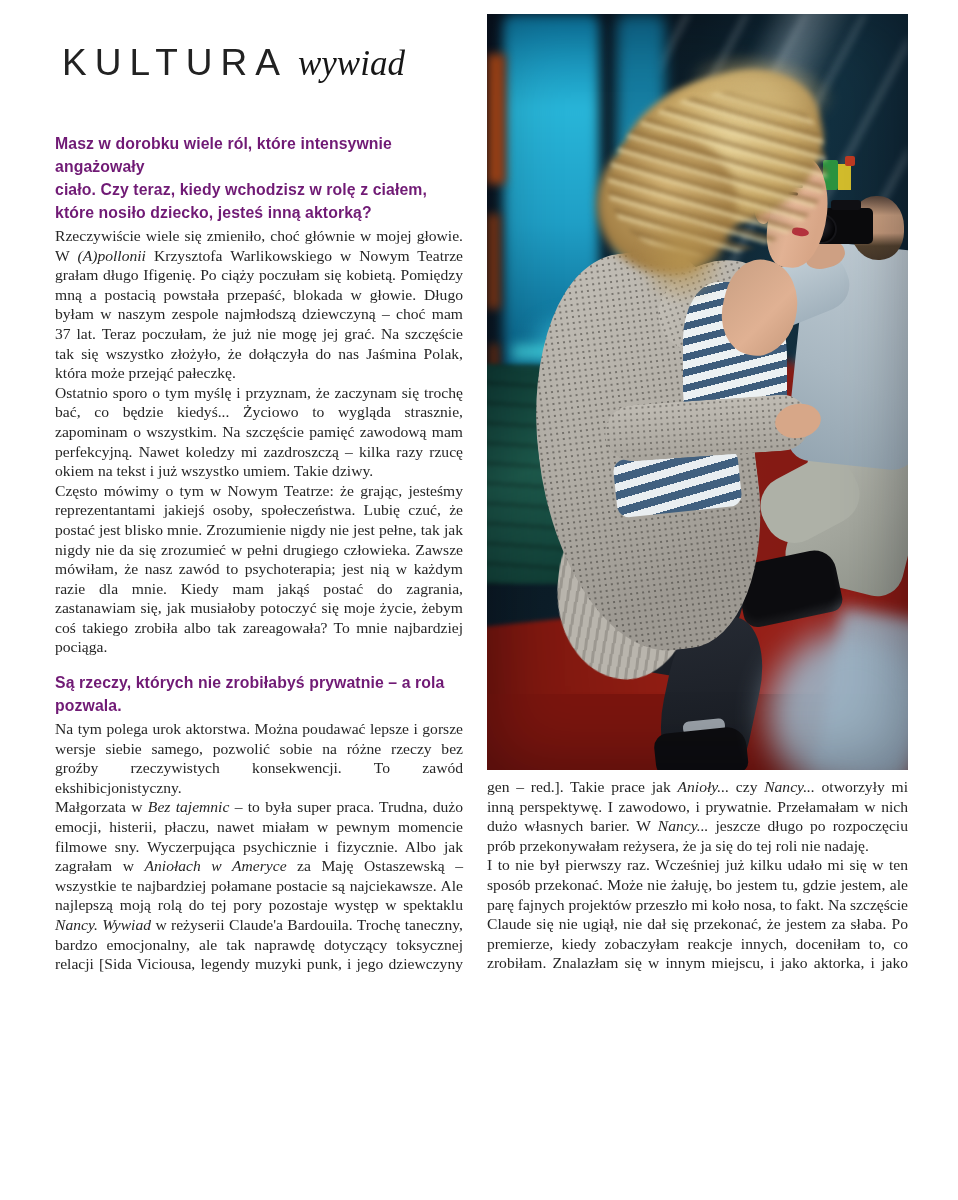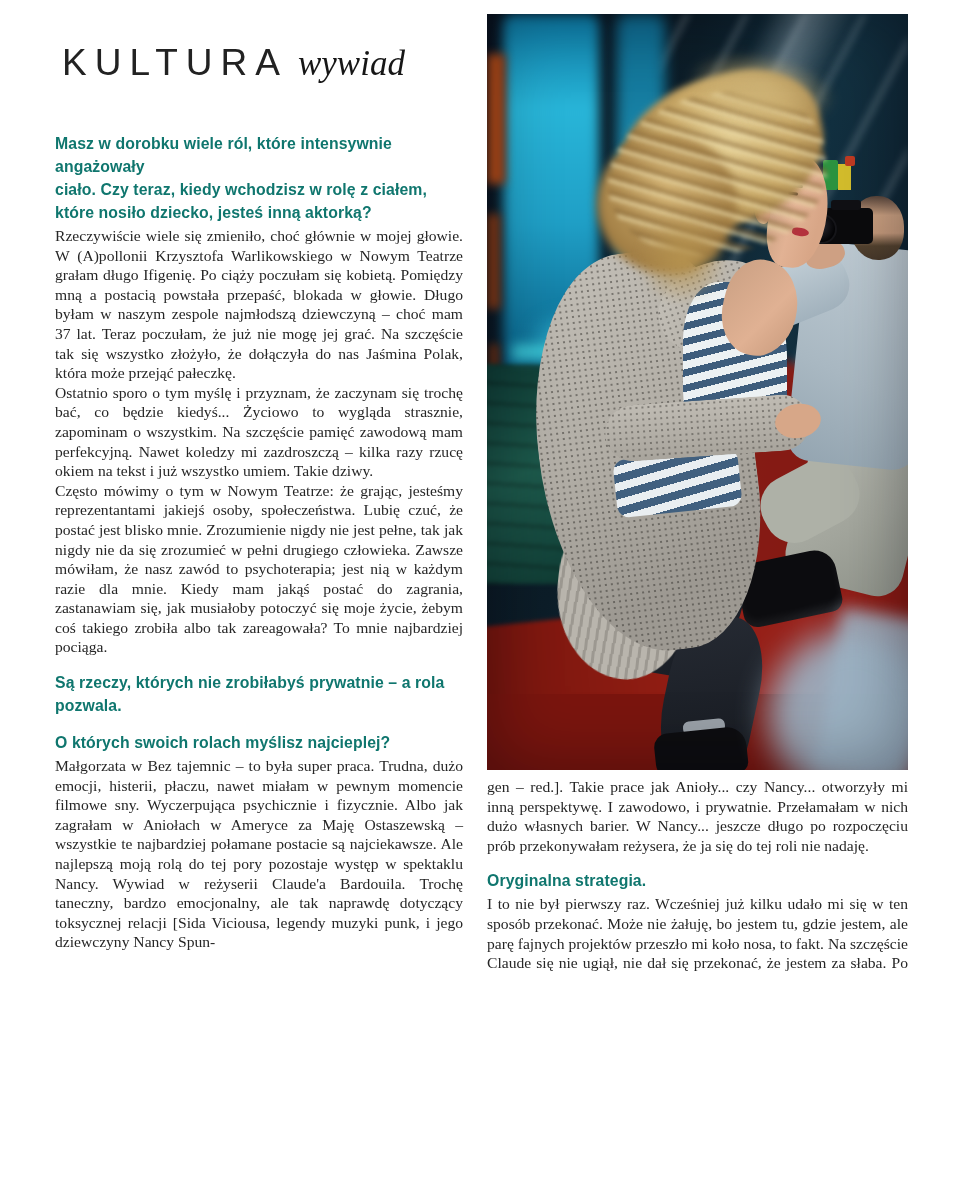--- a/index.html
+++ b/index.html
@@ -11,23 +11,23 @@
         letter-spacing:8px;color:#222;}
   .masthead .wywiad{font-family:"Liberation Serif",serif;font-style:italic;font-size:35px;
         color:#161616;margin-left:10px;}
   
   .col{position:absolute;color:#242424;}
   #left-col{left:55px;top:118px;width:408px;}
   #right-col{left:487px;top:777px;width:421px;}
   p.body{font-family:"Liberation Serif",serif;font-size:15.6px;line-height:19.6px;
         text-align:justify;margin:0;color:#262626;}
   p.question{font-family:"Liberation Sans",sans-serif;font-weight:700;font-size:15.8px;
-        line-height:23px;color:#0f766e;margin:14px 0 2px 0;white-space:pre-line;letter-spacing:.1px;}
+        line-height:23px;color:#701a75;margin:14px 0 2px 0;white-space:pre-line;letter-spacing:.1px;}
   p.body:first-child{margin-top:0;}
-  .it{}
+  .it{font-style:italic;}
   
   .footer{position:absolute;left:55px;top:1133px;font-family:"Liberation Sans",sans-serif;
         font-size:15.5px;color:#3a3a3a;letter-spacing:.4px;}
   .footer .mag{font-weight:400;color:#141414;}
   .footer .sep{color:#9b9b9b;}
   
   .photo{position:absolute;left:487px;top:14px;width:421px;height:756px;overflow:hidden;
         background:#0b1520;}
   .photo div{position:absolute;}
   .ph-bg{inset:0;background:linear-gradient(105deg,#0a1420 0%,#0c1d28 35%,#123040 60%,#0e2230 82%,#0a1822 100%);}
@@ -195,26 +195,25 @@
   </div>
 
   <div id="left-col" class="col">
       <p class="question"><span>Masz w dorobku wiele ról, które intensywnie angażowały
 ciało. Czy teraz, kiedy wchodzisz w rolę z ciałem,
 które nosiło dziecko, jesteś inną aktorką?</span></p>
       <p class="body"><span>Rzeczywiście wiele się zmieniło, choć głównie w mojej głowie. W </span><span class="it">(A)pollonii</span><span> Krzysztofa Warlikowskiego w Nowym Teatrze grałam długo Ifigenię. Po ciąży poczułam się kobietą. Pomiędzy mną a postacią powstała przepaść, blokada w głowie. Długo byłam w naszym zespole najmłodszą dziewczyną – choć mam 37 lat. Teraz poczułam, że już nie mogę jej grać. Na szczęście tak się wszystko złożyło, że dołączyła do nas Jaśmina Polak, która może przejąć pałeczkę.</span></p>
       <p class="body"><span>Ostatnio sporo o tym myślę i przyznam, że zaczynam się trochę bać, co będzie kiedyś... Życiowo to wygląda strasznie, zapominam o wszystkim. Na szczęście pamięć zawodową mam perfekcyjną. Nawet koledzy mi zazdroszczą – kilka razy rzucę okiem na tekst i już wszystko umiem. Takie dziwy.</span></p>
       <p class="body"><span>Często mówimy o tym w Nowym Teatrze: że grając, jesteśmy reprezentantami jakiejś osoby, społeczeństwa. Lubię czuć, że postać jest blisko mnie. Zrozumienie nigdy nie jest pełne, tak jak nigdy nie da się zrozumieć w pełni drugiego człowieka. Zawsze mówiłam, że nasz zawód to psychoterapia; jest nią w każdym razie dla mnie. Kiedy mam jakąś postać do zagrania, zastanawiam się, jak musiałoby potoczyć się moje życie, żebym coś takiego zrobiła albo tak zareagowała? To mnie najbardziej pociąga.</span></p>
       <p class="question"><span>Są rzeczy, których nie zrobiłabyś prywatnie – a rola pozwala.</span></p>
-      <p class="question"><span>O których swoich rolach myślisz najcieplej?</span></p>
+      <p class="body"><span>Na tym polega urok aktorstwa. Można poudawać lepsze i gorsze wersje siebie samego, pozwolić sobie na różne rzeczy bez groźby rzeczywistych konsekwencji. To zawód ekshibicjonistyczny.</span></p>
       <p class="body"><span>Małgorzata w </span><span class="it">Bez tajemnic</span><span> – to była super praca. Trudna, dużo emocji, histerii, płaczu, nawet miałam w pewnym momencie filmowe sny. Wyczerpująca psychicznie i fizycznie. Albo jak zagrałam w </span><span class="it">Aniołach w Ameryce</span><span> za Maję Ostaszewską – wszystkie te najbardziej połamane postacie są najciekawsze. Ale najlepszą moją rolą do tej pory pozostaje występ w spektaklu </span><span class="it">Nancy. Wywiad</span><span> w reżyserii Claude'a Bardouila. Trochę taneczny, bardzo emocjonalny, ale tak naprawdę dotyczący toksycznej relacji [Sida Viciousa, legendy muzyki punk, i jego dziewczyny Nancy Spun-</span></p>
     </div>
   <div id="right-col" class="col">
       <p class="body"><span>gen – red.]. Takie prace jak </span><span class="it">Anioły...</span><span> czy </span><span class="it">Nancy...</span><span> otworzyły mi inną perspektywę. I zawodowo, i prywatnie. Przełamałam w nich dużo własnych barier. W </span><span class="it">Nancy...</span><span> jeszcze długo po rozpoczęciu prób przekonywałam reżysera, że ja się do tej roli nie nadaję.</span></p>
-      <p class="question"><span>Oryginalna strategia.</span></p>
       <p class="body"><span>I to nie był pierwszy raz. Wcześniej już kilku udało mi się w ten sposób przekonać. Może nie żałuję, bo jestem tu, gdzie jestem, ale parę fajnych projektów przeszło mi koło nosa, to fakt. Na szczęście Claude się nie ugiął, nie dał się przekonać, że jestem za słaba. Po premierze, kiedy zobaczyłam reakcje innych, doceniłam to, co zrobiłam. Znalazłam się w innym miejscu, i jako aktorka, i jako kobieta. To też kwestia zaangażowania fizycznego w rolę. Ten występ był wymagający fizycznie, prawie jak maraton. Kiedyś dużo biegałam; było to dla mnie ciekawe doświadczenie. Ciśniesz, wydaje ci się, że już nie dasz rady, że wszystko cię boli i że zaraz zdechniesz. A okazuje się, że biegniesz dalej, poko-</span></p>
     </div>
 
   <div class="footer">
     <span>114</span><span class="sep">/</span><span class="mag">SKARB</span><span class="sep">/</span><span>MARZEC 2018</span>
   </div>
 
 </div>
 
 </body></html>

